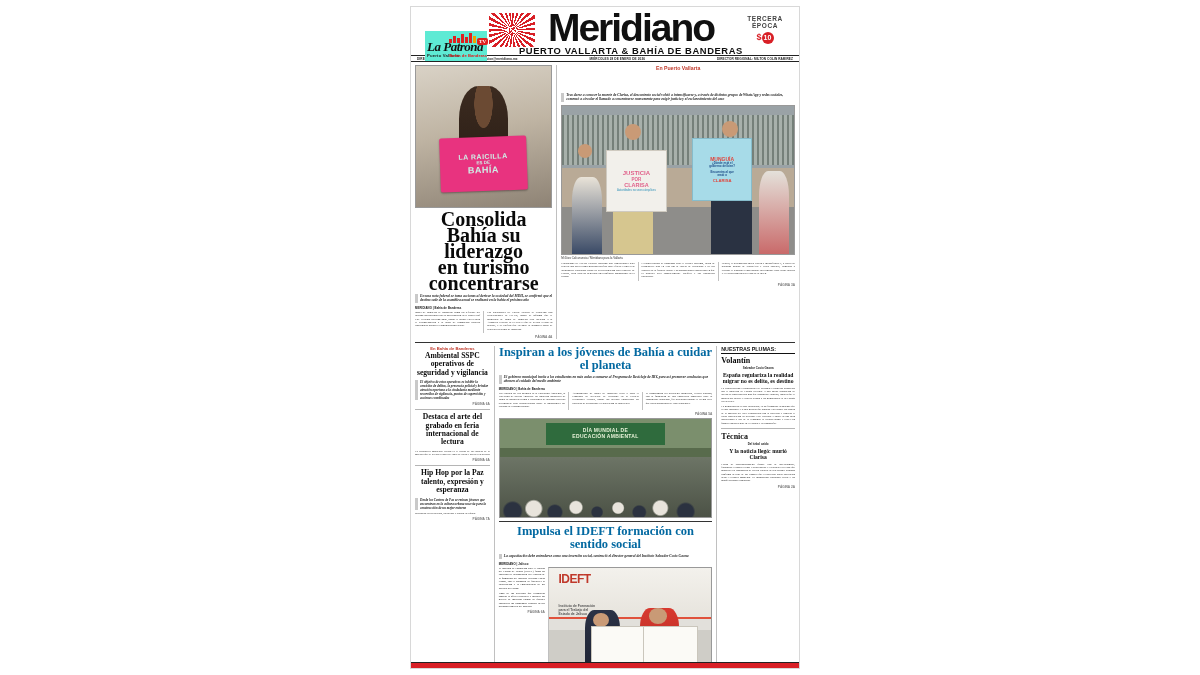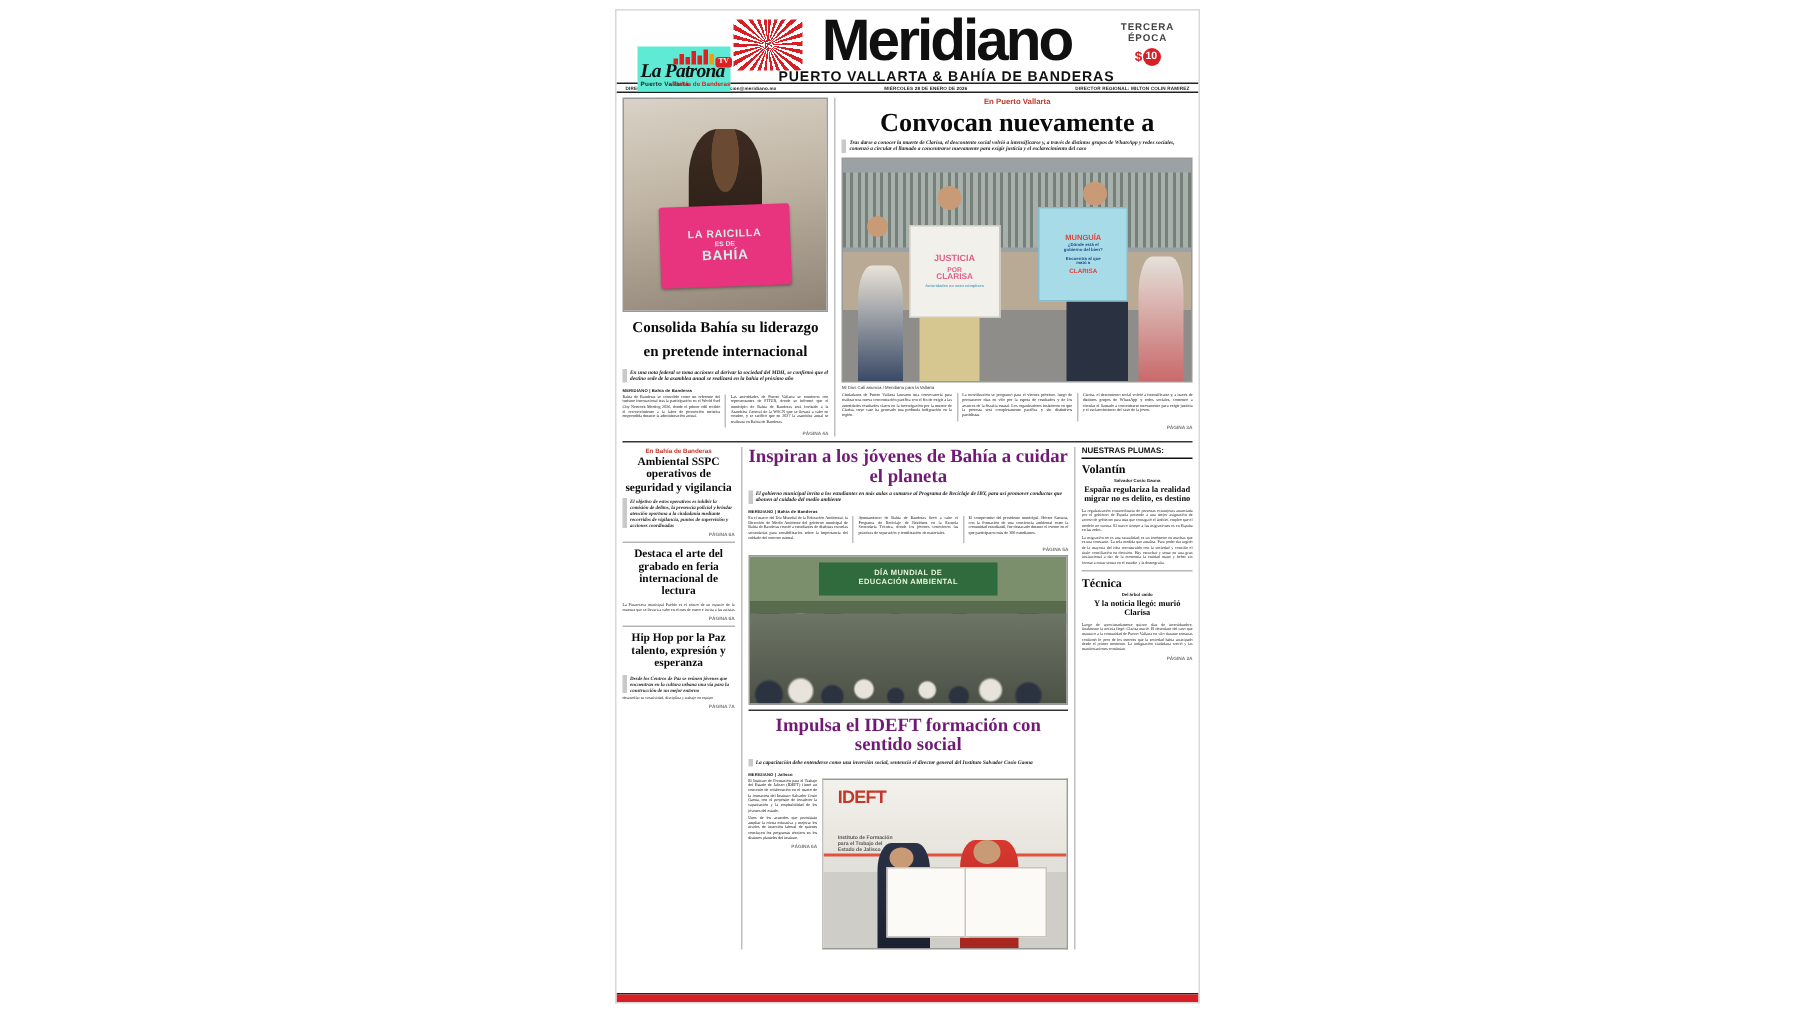--- a/index.html
+++ b/index.html
@@ -80,26 +80,26 @@
   .cols { display:flex; padding:3px 4px 0 4px; gap:4px; }
   .col-left { width:138px; }
   .col-right { width:240px; }
   .photo {
     width:100%; position:relative; overflow:hidden; background:#bbb;
     border:0.5px solid #999;
   }
   .cap { font-family:"Liberation Sans",sans-serif; font-size:2.9px; color:#333; margin-top:1px; }
   h1.lead {
     font-family:"Liberation Serif", serif; font-weight:bold;
-    font-size:10px; line-height:16px; text-align:center; color:#0a0a0a;
+    font-size:20px; line-height:16px; text-align:center; color:#0a0a0a;
     margin-top:3px;
   }
   h2.sec-head {
     font-family:"Liberation Serif", serif; font-weight:bold;
-    font-size:12.5px; line-height:13px; text-align:center; color:#701a75;
+    font-size:12.5px; line-height:13px; text-align:center; color:#0369a1;
   }
   .kicker {
     font-family:"Liberation Sans",sans-serif; font-size:5.2px; color:#c0392b;
     text-align:center; font-weight:bold; margin-bottom:1px;
   }
   .sub-bullet {
     display:flex; gap:2px; margin-top:3px;
   }
   .sub-bullet .mark { width:3px; background:#c9c9c9; flex:0 0 3px; }
   .sub-bullet p {
@@ -290,21 +290,21 @@
         <div class="person"></div>
         <div class="sign-pink">
           <span class="s1">LA RAICILLA</span>
           <span class="s2">ES DE</span>
           <span class="s3">BAHÍA</span>
         </div>
       </div>
 
       <h1 class="lead">
         <span>Consolida Bahía su liderazgo</span><br>
-        <span>en pretende internacional</span>
+        <span>en turismo concentrarse</span>
       </h1>
 
       <div class="sub-bullet">
         <div class="mark"></div>
         <p>En una nota federal se toma acciones al derivar la sociedad del MDH, se confirmó que el destino sede de la asamblea anual se realizará en la bahía el próximo año</p>
       </div>
 
       <div class="byline">MERIDIANO | Bahía de Banderas</div>
 
       <div class="body-cols">
@@ -314,21 +314,21 @@
         <div class="bc vline" style="padding-left:3px">
           <p>Las autoridades de Puerto Vallarta se reunieron con representantes de FITUR, donde se informó que el municipio de Bahía de Banderas será invitado a la Asamblea General de la WSCN que se llevará a cabo en octubre, y se ratificó que en 2027 la asamblea anual se realizará en Bahía de Banderas.</p>
         </div>
       </div>
       <div class="pagref">PÁGINA 4A</div>
     </div>
 
     <div class="col-right vline" style="padding-left:4px">
       <div class="kicker">En Puerto Vallarta</div>
       <h1 class="lead" style="font-size:17.5px; line-height:18px; margin-top:0">
-        <span>Convocan nuevamente a</span><br>
+        <br>
       </h1>
 
       <div class="sub-bullet">
         <div class="mark"></div>
         <p>Tras darse a conocer la muerte de Clarisa, el descontento social volvió a intensificarse y, a través de distintos grupos de WhatsApp y redes sociales, comenzó a circular el llamado a concentrarse nuevamente para exigir justicia y el esclarecimiento del caso</p>
       </div>
 
       <div class="photo ph-protest" style="height:150px; margin-top:3px">
         <div class="fence"></div>
 

